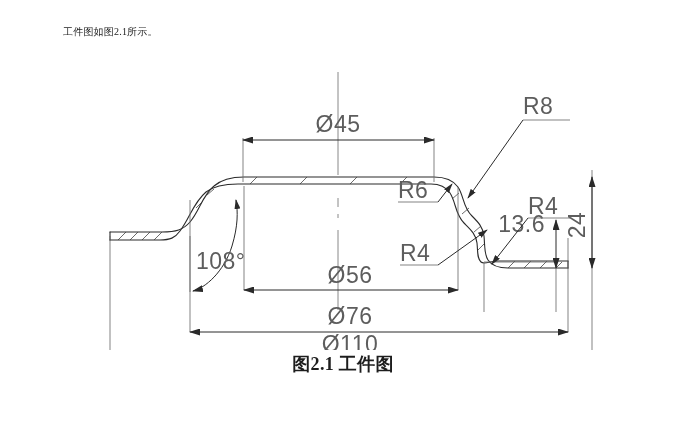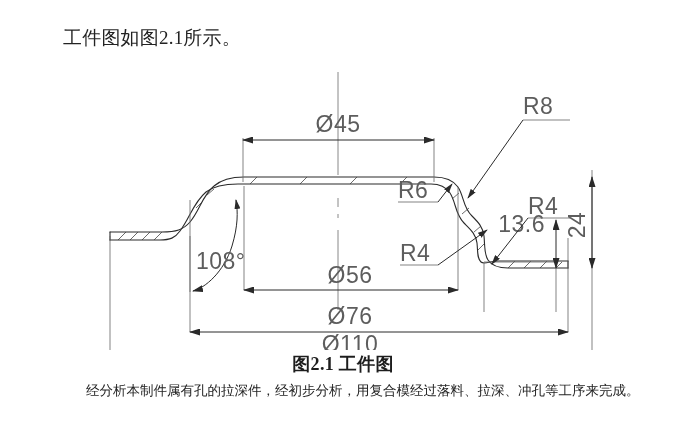--- a/index.html
+++ b/index.html
@@ -19,21 +19,21 @@
     position: absolute;
     left: 0; top: 0;
     width: 686px;
     height: 439px;
     background: #ffffff;
   }
   .intro-text {
     position: absolute;
     left: 63px;
     top: 25px;
-    font-size: 19px;
+    font-size: 10px;
     font-family: "Liberation Serif", serif;
     color: #232323;
     letter-spacing: 0.2px;
     white-space: nowrap;
   }
   .figure-caption {
     position: absolute;
     left: 0;
     top: 352px;
     width: 686px;
@@ -222,15 +222,14 @@
         <text class="dimtext" x="398" y="148" text-anchor="start">R6</text>
         <text class="dimtext" x="400" y="211" text-anchor="start">R4</text>
         <text class="dimtext" x="528" y="164" text-anchor="start">R4</text>
       </g>
 
     </svg>
   </div>
 
   <div class="figure-caption">图2.1  工件图</div>
 
-  <div class="body-para">经分析本制件属有孔的拉深件，经初步分析，用复合模经过落料、拉深、冲孔等工序来完成。</div>
 
 </div>
 
 </body></html>

